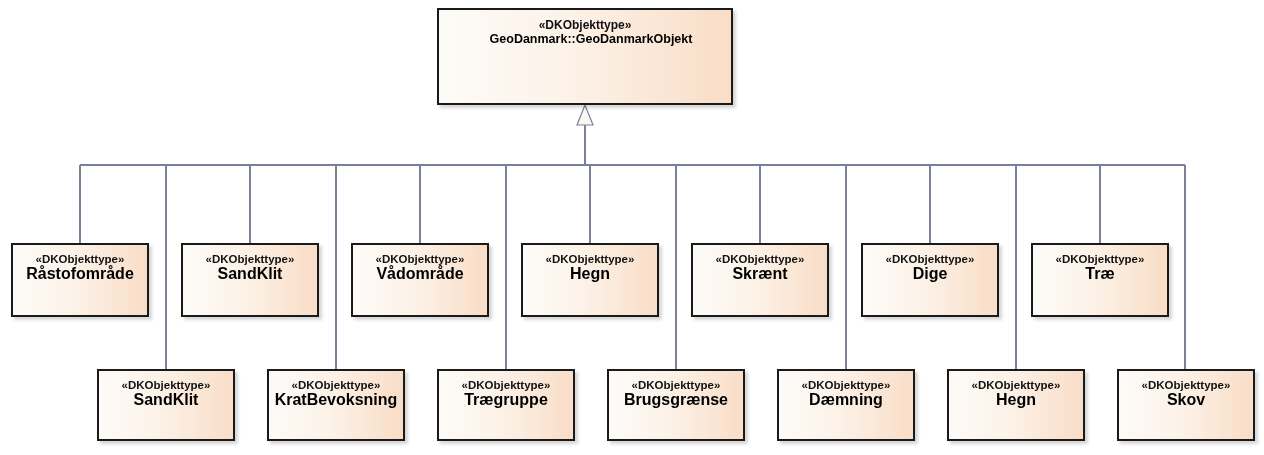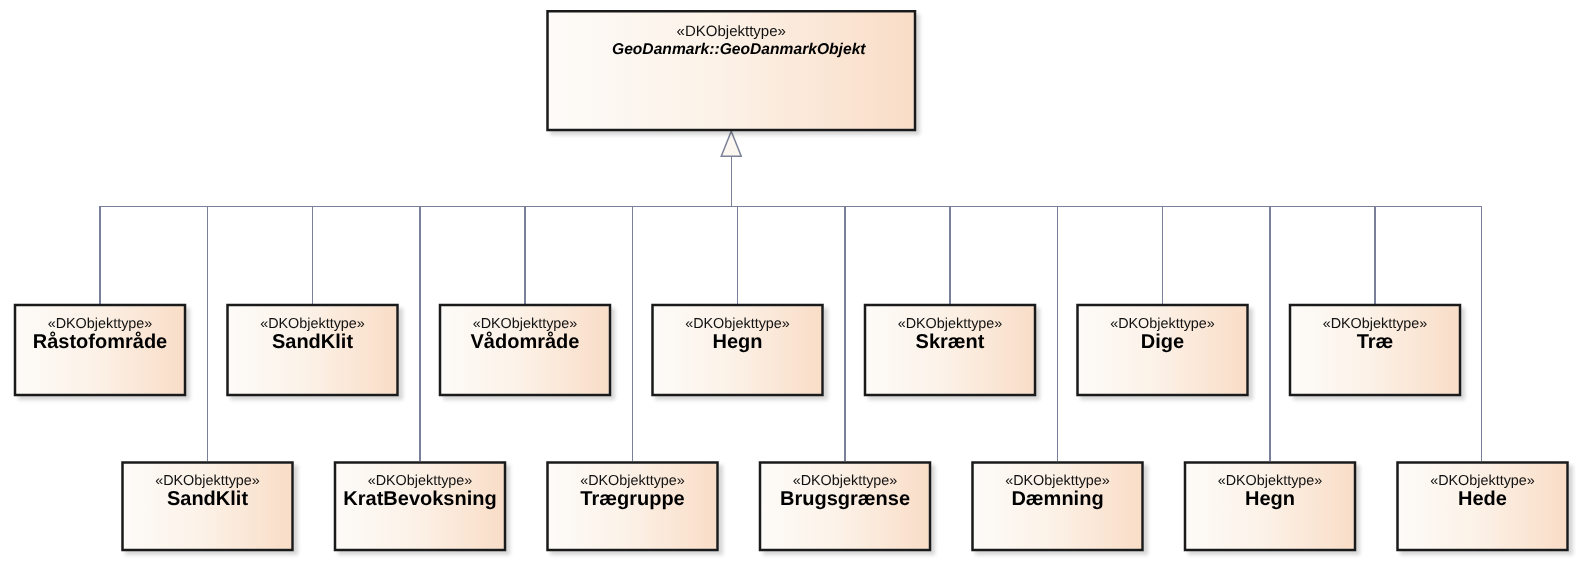--- a/index.html
+++ b/index.html
@@ -34,34 +34,33 @@
     background-image: linear-gradient(to right, #fdfbf8 0%, #fcf2e8 45%, #f9ddc7 100%);
     box-shadow: 3px 3px 3px rgba(0, 0, 0, 0.16);
     text-align: center;
     overflow: hidden;
   }
   .uml-class .stereotype {
     display: block;
     font-size: 11.5px;
     line-height: 14px;
     color: #111111;
-    font-weight: normal;
+    font-weight: bold;
     font-style: normal;
     white-space: nowrap;
   }
   .uml-class .class-name {
     display: block;
     font-size: 16px;
     line-height: 15px;
     color: #000000;
     font-weight: bold;
     white-space: nowrap;
   }
   .uml-class.root .class-name {
-    font-style: italic;
     font-size: 12.5px;
     padding-left: 12px;
   }
   .uml-class.root .stereotype {
     font-size: 12px;
   }
   .uml-class .name-compartment {
     padding-top: 7px;
   }
   .uml-class.root .name-compartment {
@@ -168,21 +167,21 @@
       </div>
       <div class="uml-class" style="left: 1031px; top: 243px; width: 138px; height: 74px;">
         <div class="name-compartment">
           <span class="stereotype">«DKObjekttype»</span>
           <span class="class-name">Træ</span>
         </div>
       </div>
       <div class="uml-class" style="left: 1117px; top: 369px; width: 138px; height: 72px;">
         <div class="name-compartment">
           <span class="stereotype">«DKObjekttype»</span>
-          <span class="class-name">Hede</span>
+          <span class="class-name">Skov</span>
         </div>
       </div>
       <div class="uml-class root" style="left: 437px; top: 8px; width: 296px; height: 97px;">
         <div class="name-compartment">
           <span class="stereotype">«DKObjekttype»</span>
           <span class="class-name">GeoDanmark::GeoDanmarkObjekt</span>
         </div>
       </div>
     </div>
 

